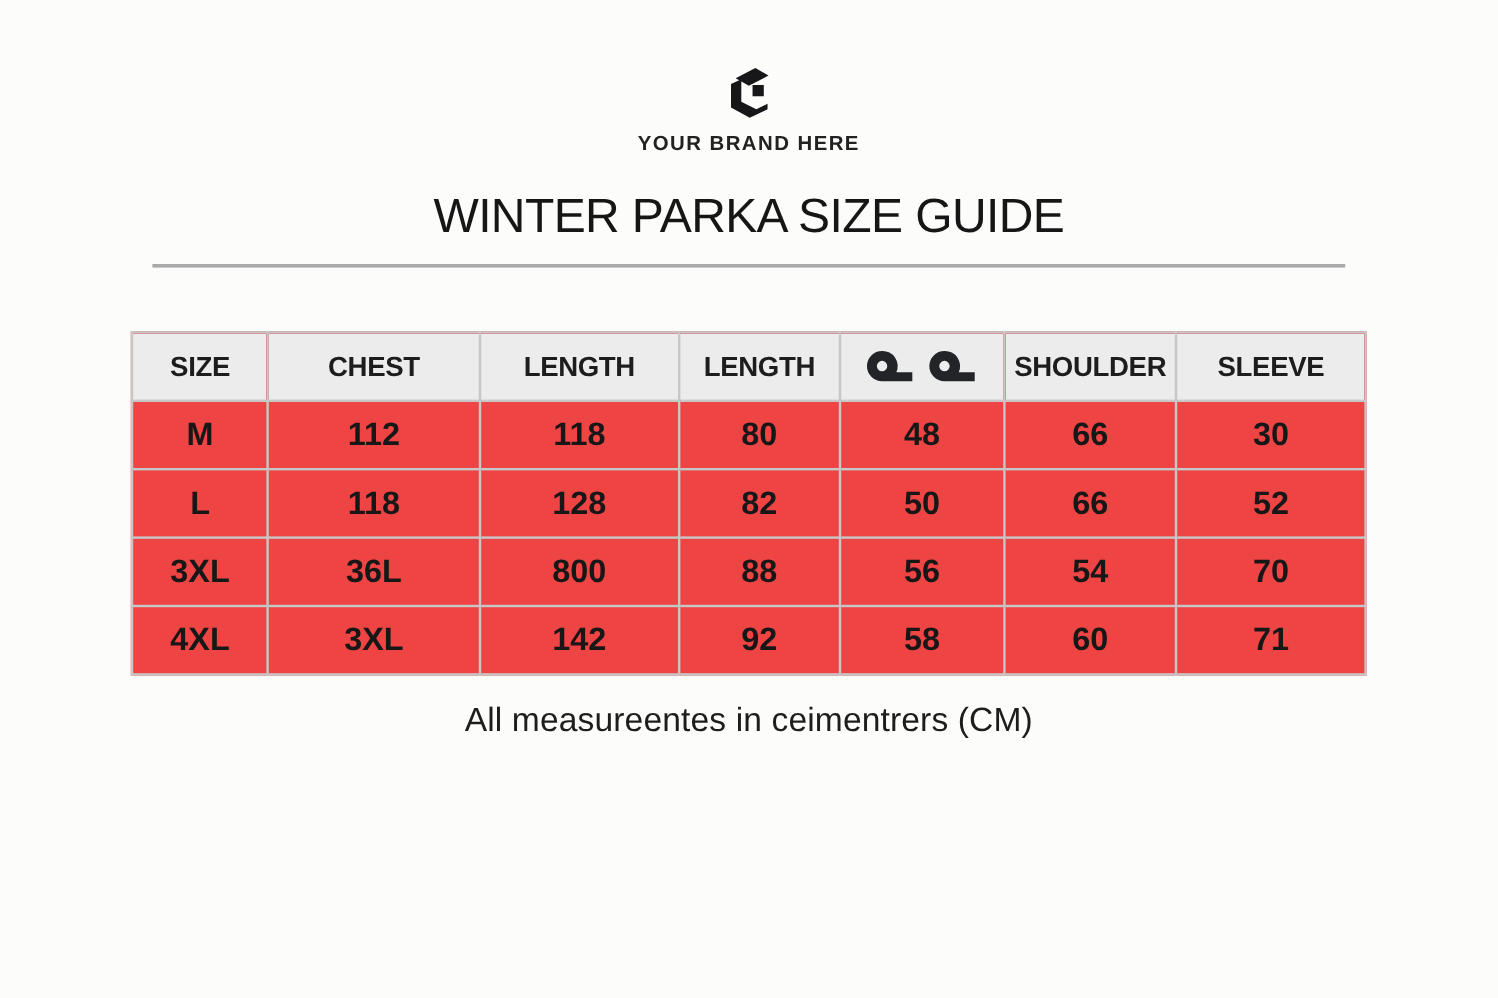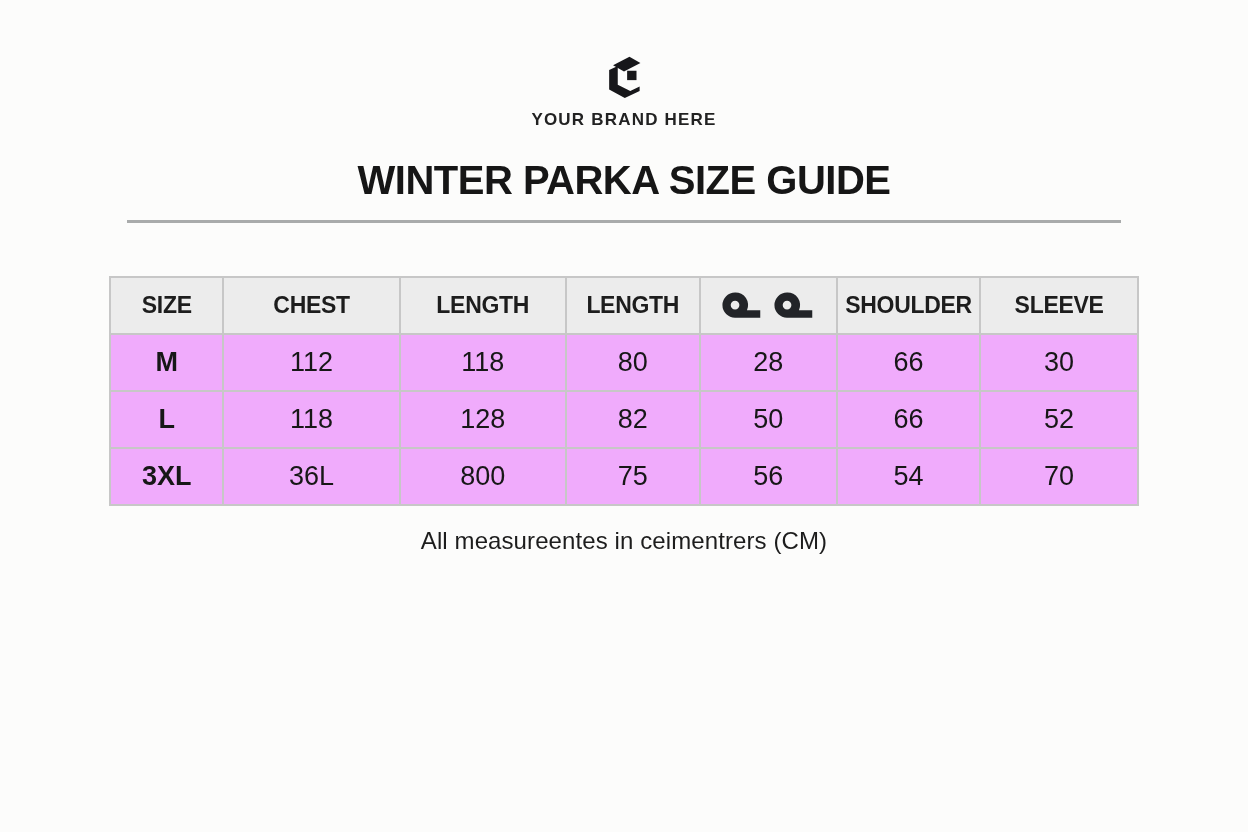--- a/index.html
+++ b/index.html
@@ -11,49 +11,49 @@
     display:flex;flex-direction:column;align-items:center;
     overflow:hidden;
   }
   .logo-wrap{margin-top:50px;display:flex;flex-direction:column;align-items:center;}
   .brand-label{
     margin-top:6px;
     font-size:17px;font-weight:600;letter-spacing:1.2px;color:#222;
   }
   .page-title{
     margin-top:28px;
-    font-size:40px;font-weight:700;letter-spacing:-0.5px;color:#161616;
+    font-size:40px;font-weight:400;letter-spacing:-0.5px;color:#161616;
   }
   .title-divider{
     margin-top:17px;
     width:994px;height:3px;background:#a9abab;border:none;
   }
   table.size-table{
     margin-top:53px;
     width:1030px;
     border-collapse:collapse;table-layout:fixed;
-    background:#f0abfc;
+    background:#ef4444;
   }
   .size-table th,.size-table td{
     border:2px solid #c7c7c7;
     text-align:center;vertical-align:middle;
     overflow:hidden;white-space:nowrap;
   }
   .size-table th{
     height:53px;background:#ececec;
     font-size:23px;font-weight:700;letter-spacing:-0.3px;color:#1d1d1d;
   }
   .size-table td{
-    height:53px;font-size:27px;font-weight:400;color:#171717;
+    height:53px;font-size:27px;font-weight:700;color:#171717;
   }
   .size-table td.size-cell{font-weight:700;}
   .icon-pair{display:inline-flex;align-items:center;gap:12px;vertical-align:middle;}
   .footer-note{
     margin-top:21px;
-    font-size:24px;color:#1d1d1d;letter-spacing:0.1px;
+    font-size:28px;color:#1d1d1d;letter-spacing:0.1px;
   }
   
   .col-size{width:11%;} .col-chest{width:17.1%;} .col-len1{width:16.1%;}
   .col-len2{width:13%;} .col-icons{width:13.3%;} .col-shoulder{width:13.9%;}
   .col-sleeve{width:15.3%;}
 </style>
 </head>
 <body>
 
 <div class="page">
@@ -102,40 +102,49 @@
           <th>SHOULDER</th>
           <th>SLEEVE</th>
         </tr>
     </thead>
     <tbody>
         <tr>
           <td class="size-cell">M</td>
           <td>112</td>
           <td>118</td>
           <td>80</td>
-          <td>28</td>
+          <td>48</td>
           <td>66</td>
           <td>30</td>
         </tr>
         <tr>
           <td class="size-cell">L</td>
           <td>118</td>
           <td>128</td>
           <td>82</td>
           <td>50</td>
           <td>66</td>
           <td>52</td>
         </tr>
         <tr>
           <td class="size-cell">3XL</td>
           <td>36L</td>
           <td>800</td>
-          <td>75</td>
+          <td>88</td>
           <td>56</td>
           <td>54</td>
           <td>70</td>
+        </tr>
+        <tr>
+          <td class="size-cell">4XL</td>
+          <td>3XL</td>
+          <td>142</td>
+          <td>92</td>
+          <td>58</td>
+          <td>60</td>
+          <td>71</td>
         </tr>
       </tbody>
   </table>
 
   <div class="footer-note">All measureentes in ceimentrers (CM)</div>
 
 </div>
 
 </body></html>

